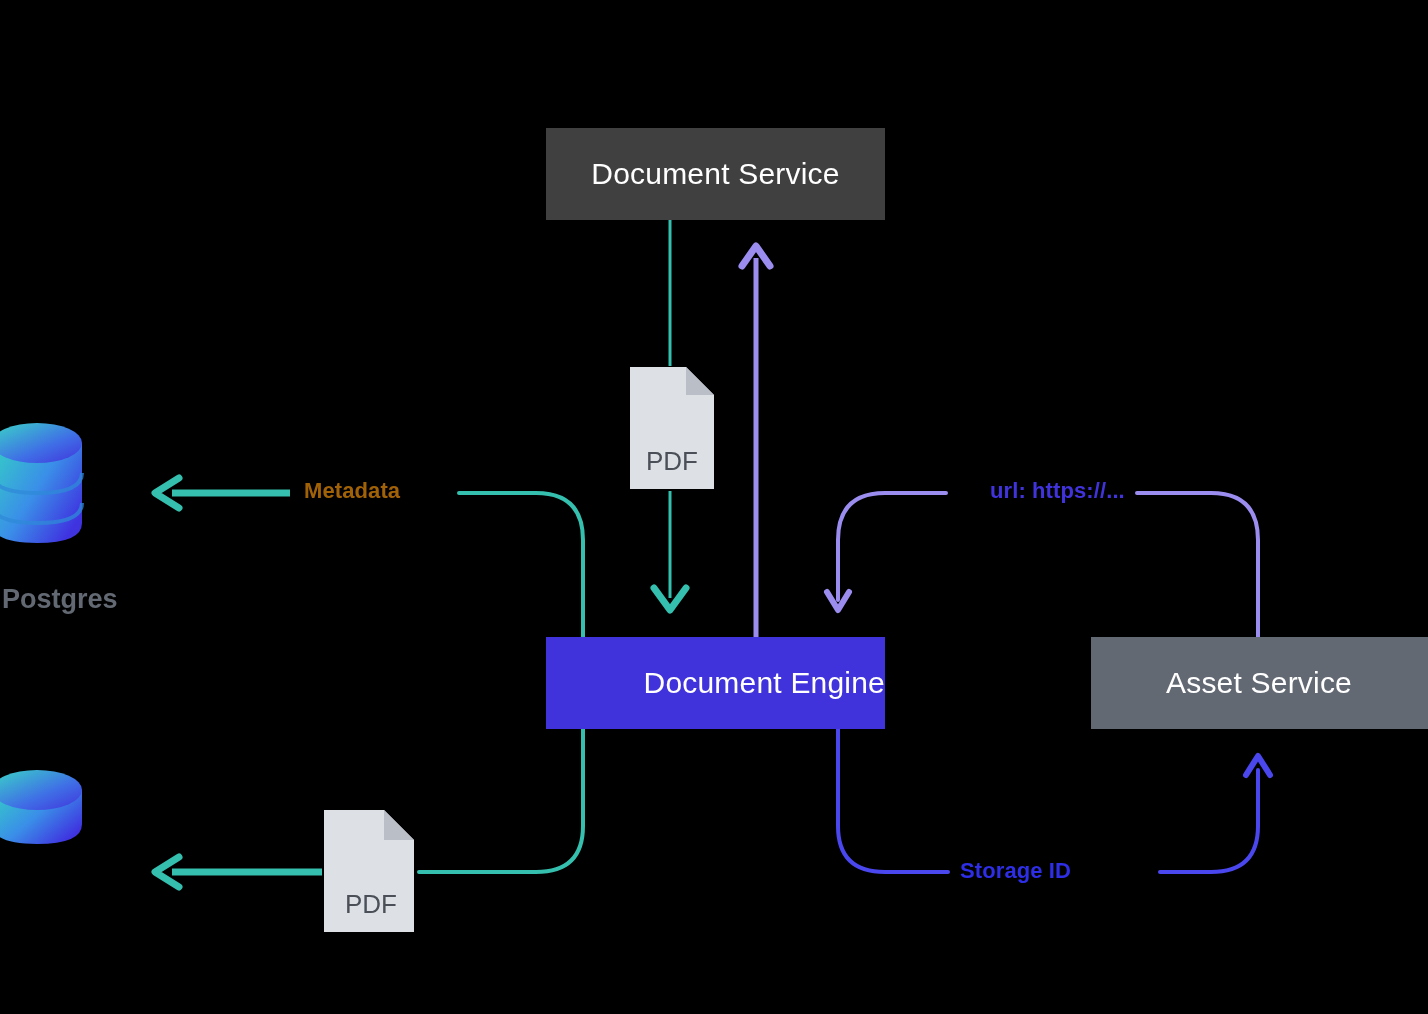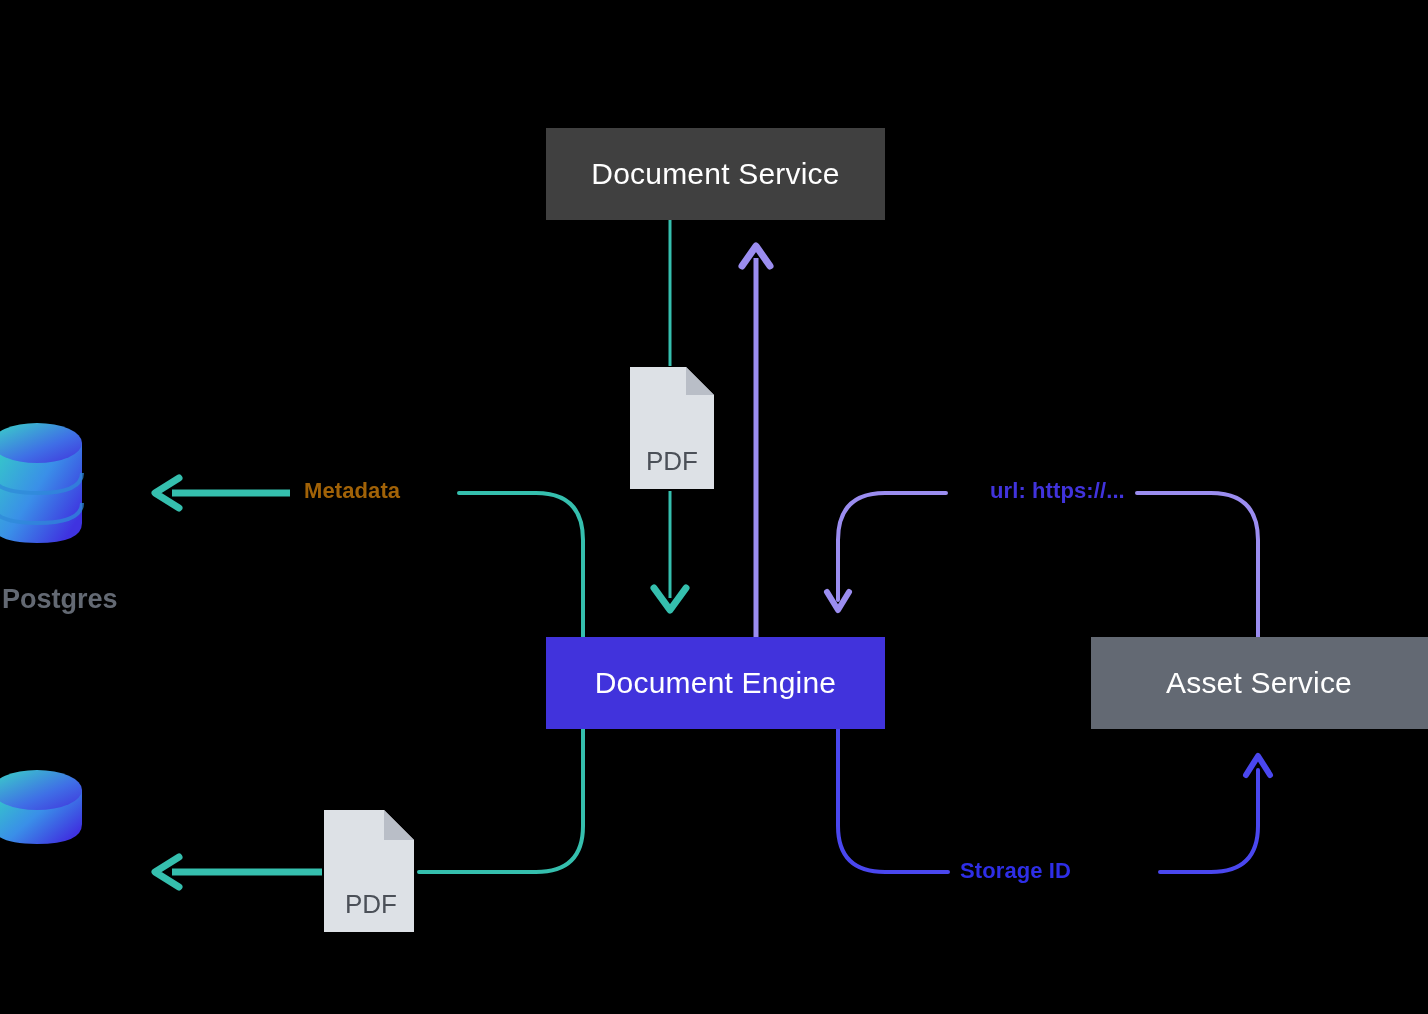--- a/index.html
+++ b/index.html
@@ -44,20 +44,21 @@
     width: 339px;
     height: 92px;
     background: #404040;
   }
   #doc-engine-box {
     left: 546px;
     top: 637px;
     width: 339px;
     height: 92px;
     background: #4133dc;
+    justify-content: flex-end;
   }
   #your-service-box {
     left: 1091px;
     top: 637px;
     width: 400px;
     height: 92px;
     background: #636973;
     justify-content: flex-start;
     padding-left: 75px;
   }

